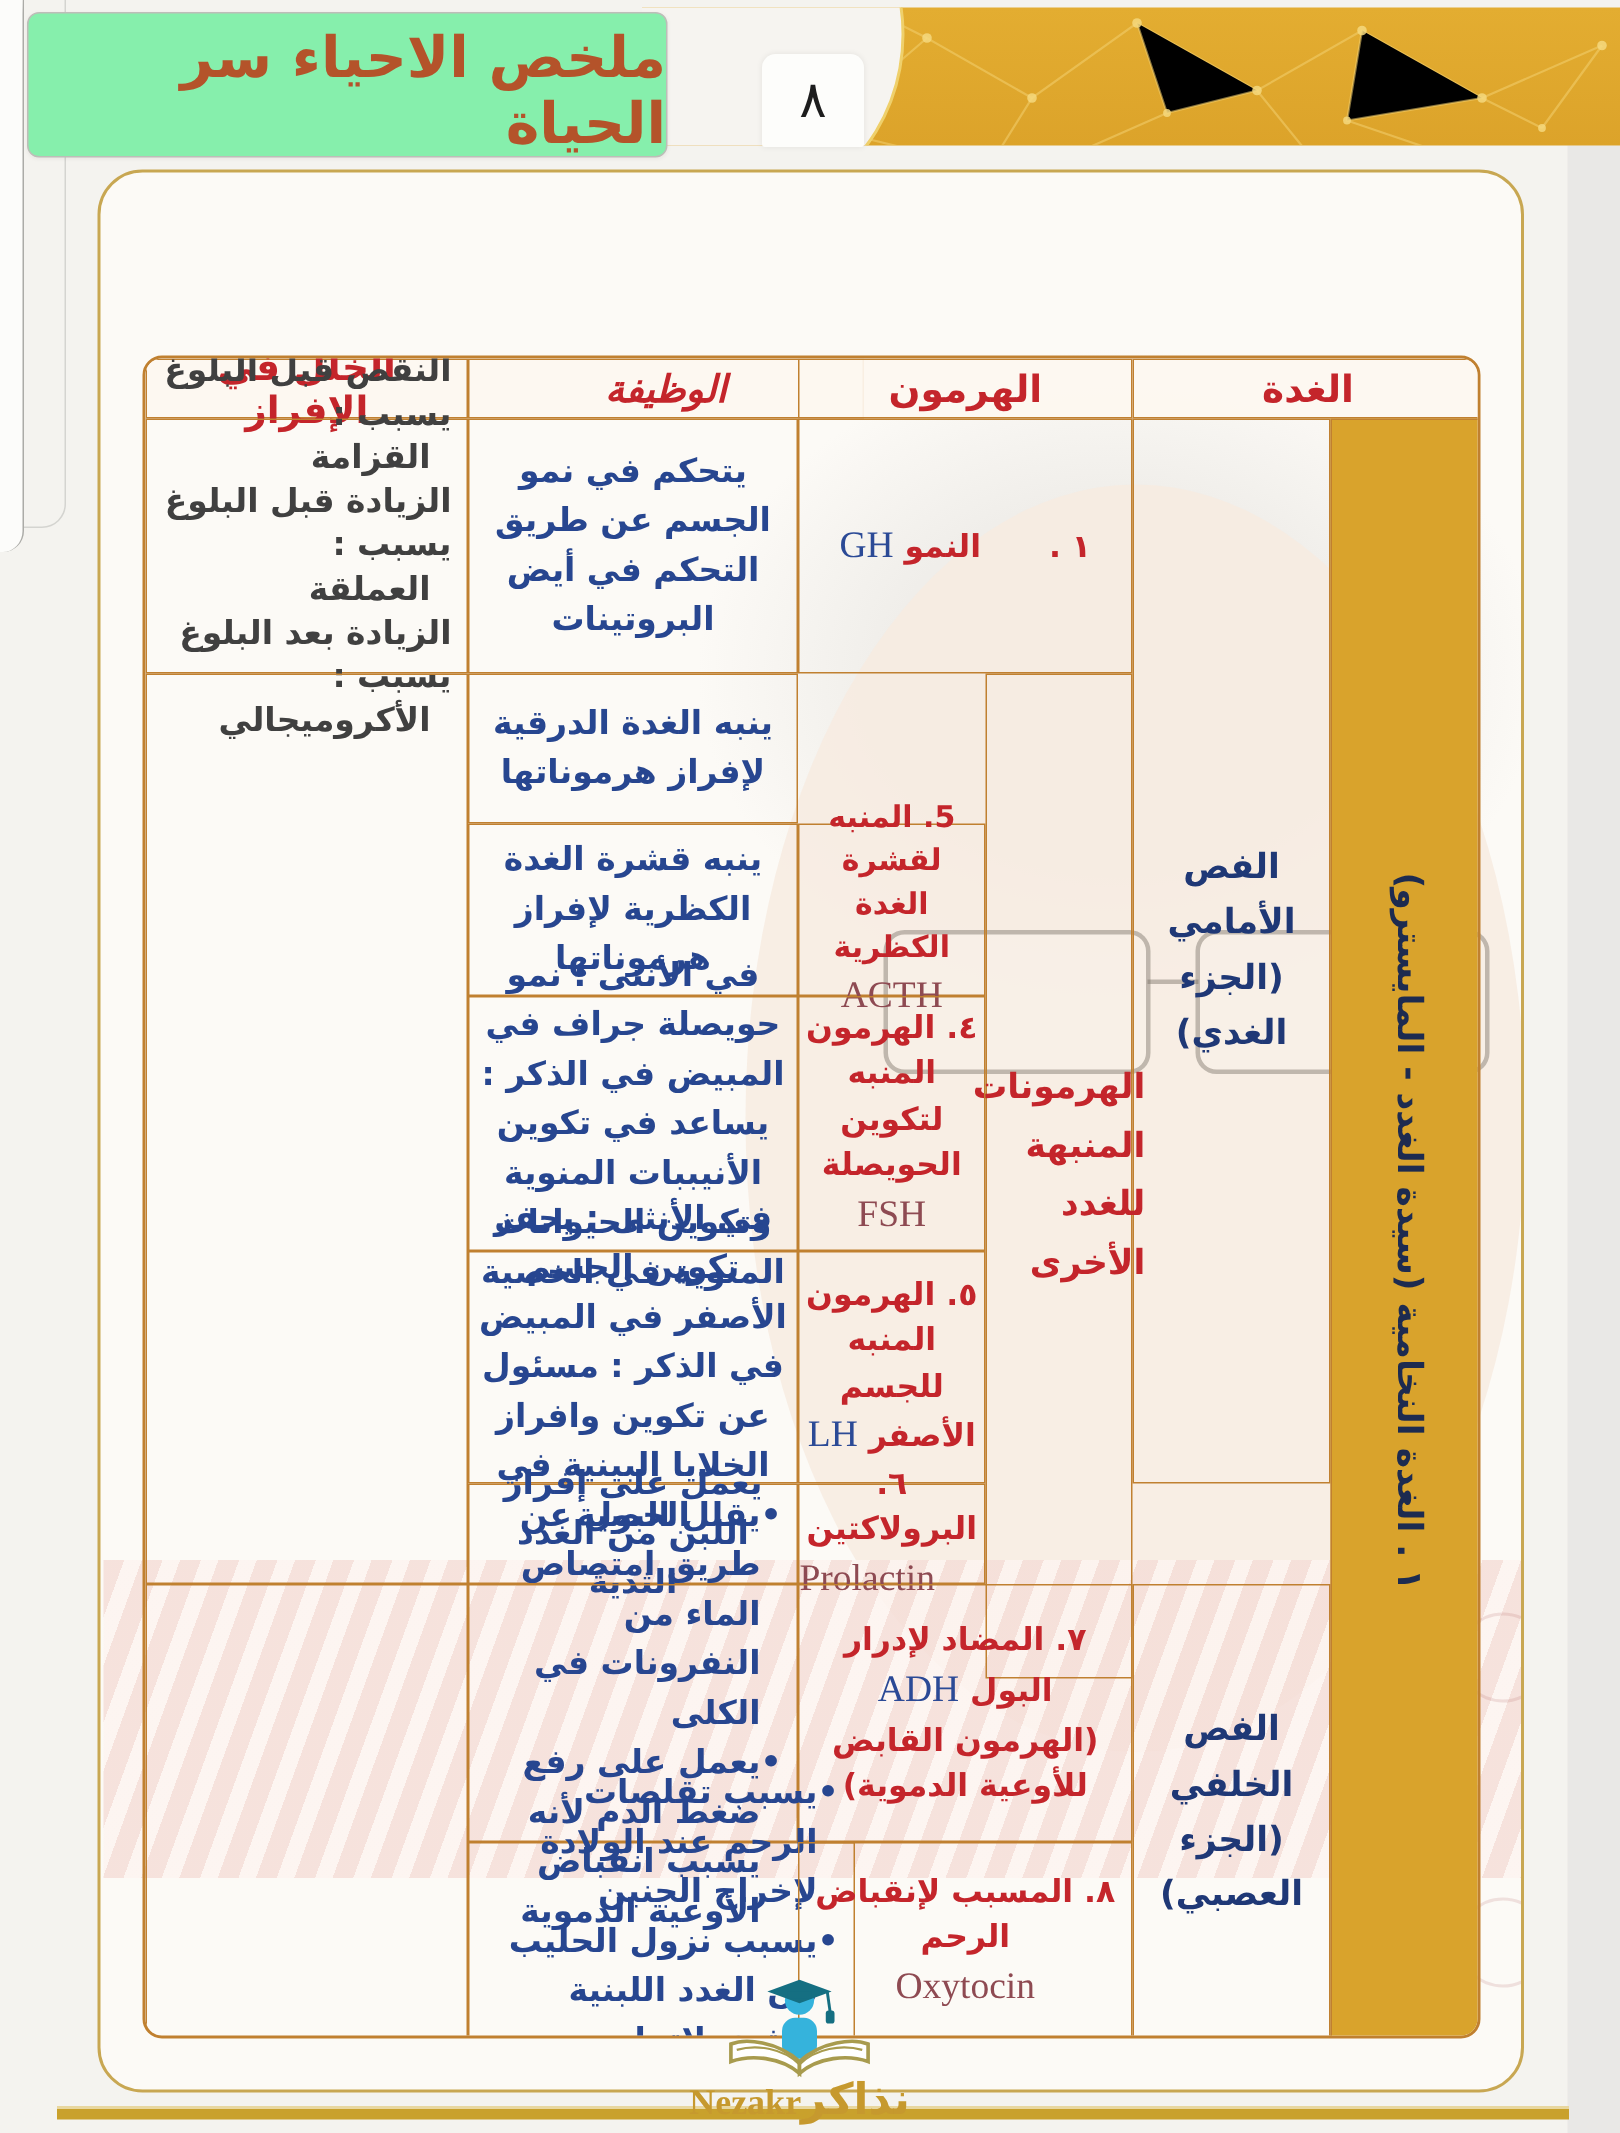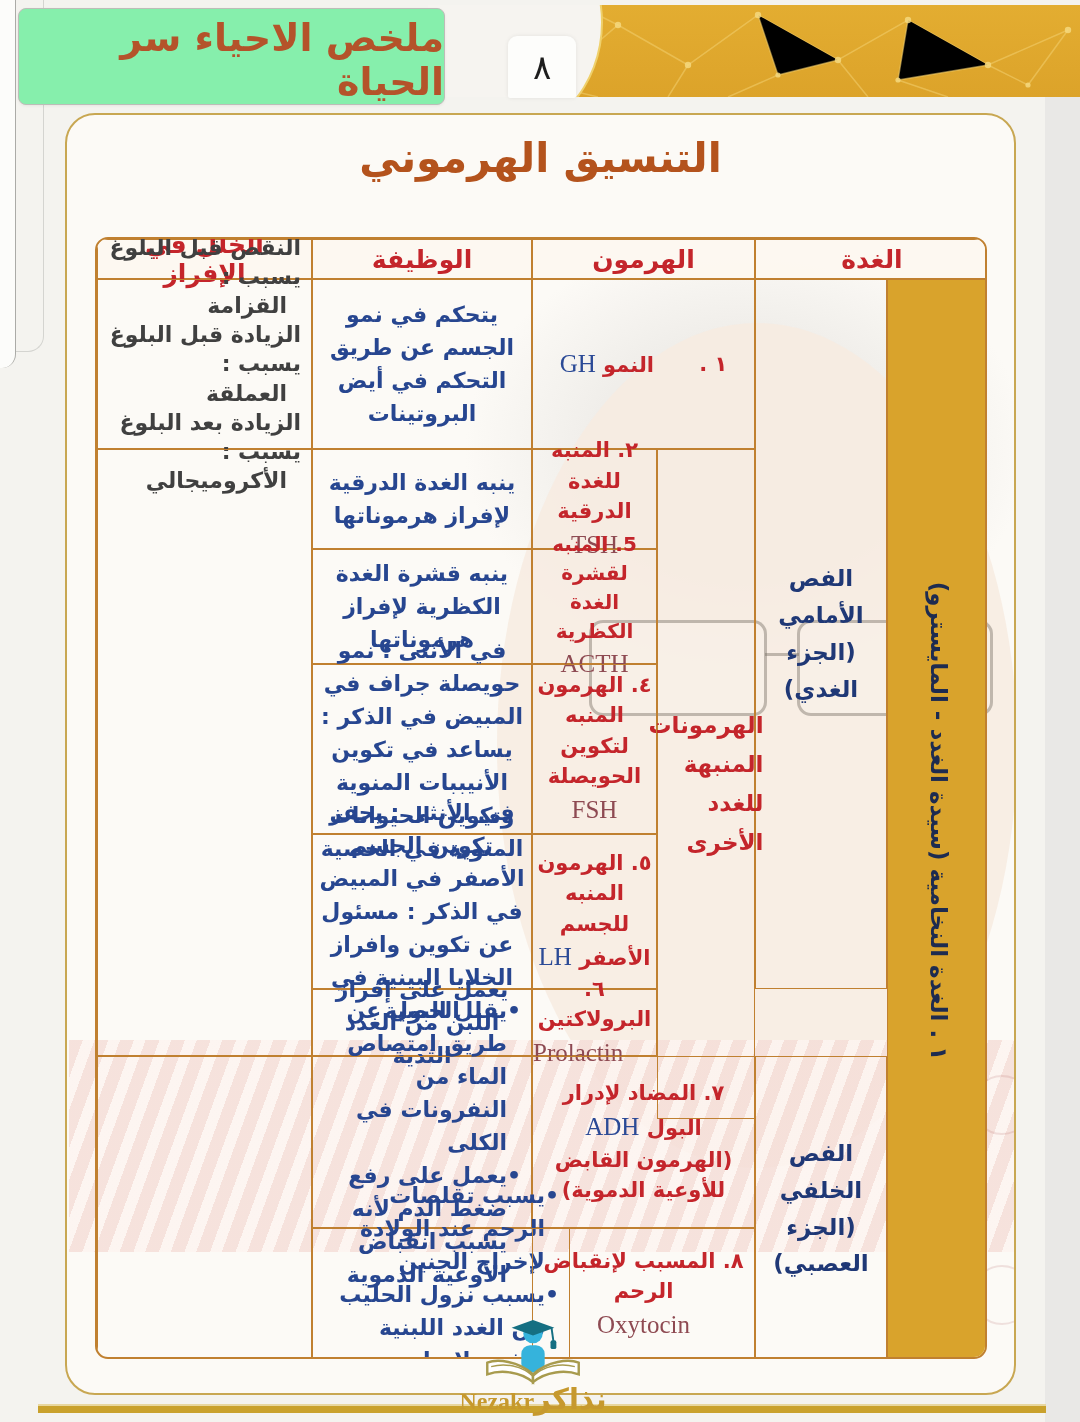--- a/index.html
+++ b/index.html
@@ -108,29 +108,28 @@
       <div class="abs face"></div>
       <div class="abs glass gl"></div>
       <div class="abs glass gr"></div>
       <div class="abs bridge"></div>
       <div class="abs shirt"></div>
       <div class="abs stamp s1"></div>
       <div class="abs stamp s2"></div>
     </div>
 
     <div class="abs review-title" style="z-index:2;">
-      <div>التنسيق الهرموني</div>
     </div>
 
     <div class="abs tbl">
 
       <div class="c hd" style="left:0;top:0;width:215px;height:40px;">
           <span>الخلل في الإفراز</span>
         </div>
-      <div class="c hd" style="left:215px;top:0;width:220px;height:40px;">
+      <div class="c hd" style="left:215px;top:0;width:264px;height:40px;font-style:italic;">
           <span>الوظيفة</span>
         </div>
       <div class="c hd" style="left:435px;top:0;width:223px;height:40px;">
           <span>الهرمون</span>
         </div>
       <div class="c hd" style="left:658px;top:0;width:234px;height:40px;">
           <span>الغدة</span>
         </div>
 
       <div class="c dis" style="left:0;top:40px;width:215px;height:170px;">
@@ -155,24 +154,20 @@
       <div class="c side" style="left:790px;top:40px;width:102px;height:1082px;">
         <div class="side-inner">١ . الغدة النخامية (سيدة الغدد - المايسترو)</div>
       </div>
 
       <div class="c" style="left:0;top:210px;width:215px;height:607px;"></div>
       <div class="c" style="left:0;top:817px;width:215px;height:305px;"></div>
 
       <div class="c func" style="left:215px;top:210px;width:220px;height:100px;">
           <span>ينبه الغدة الدرقية لإفراز هرموناتها</span>
         </div>
-      <div class="c horm" style="left:435px;top:210px;width:125px;height:100px;padding:2px;">
-        <span>٢. المنبه للغدة الدرقية</span>
-        <span class="code maroon">TSH</span>
-      </div>
 
       <div class="c stim" style="left:560px;top:210px;width:98px;height:670px;text-align:right;">
           <span>الهرمونات المنبهة للغدد الأخرى</span>
         </div>
 
       <div class="c func" style="left:215px;top:310px;width:220px;height:115px;">
           <span>ينبه قشرة الغدة الكظرية لإفراز هرموناتها</span>
         </div>
       <div class="c horm" style="left:435px;top:310px;width:125px;height:115px;padding:2px;font-size:20px;">
         <span>5. المنبه لقشرة الغدة الكظرية</span>

